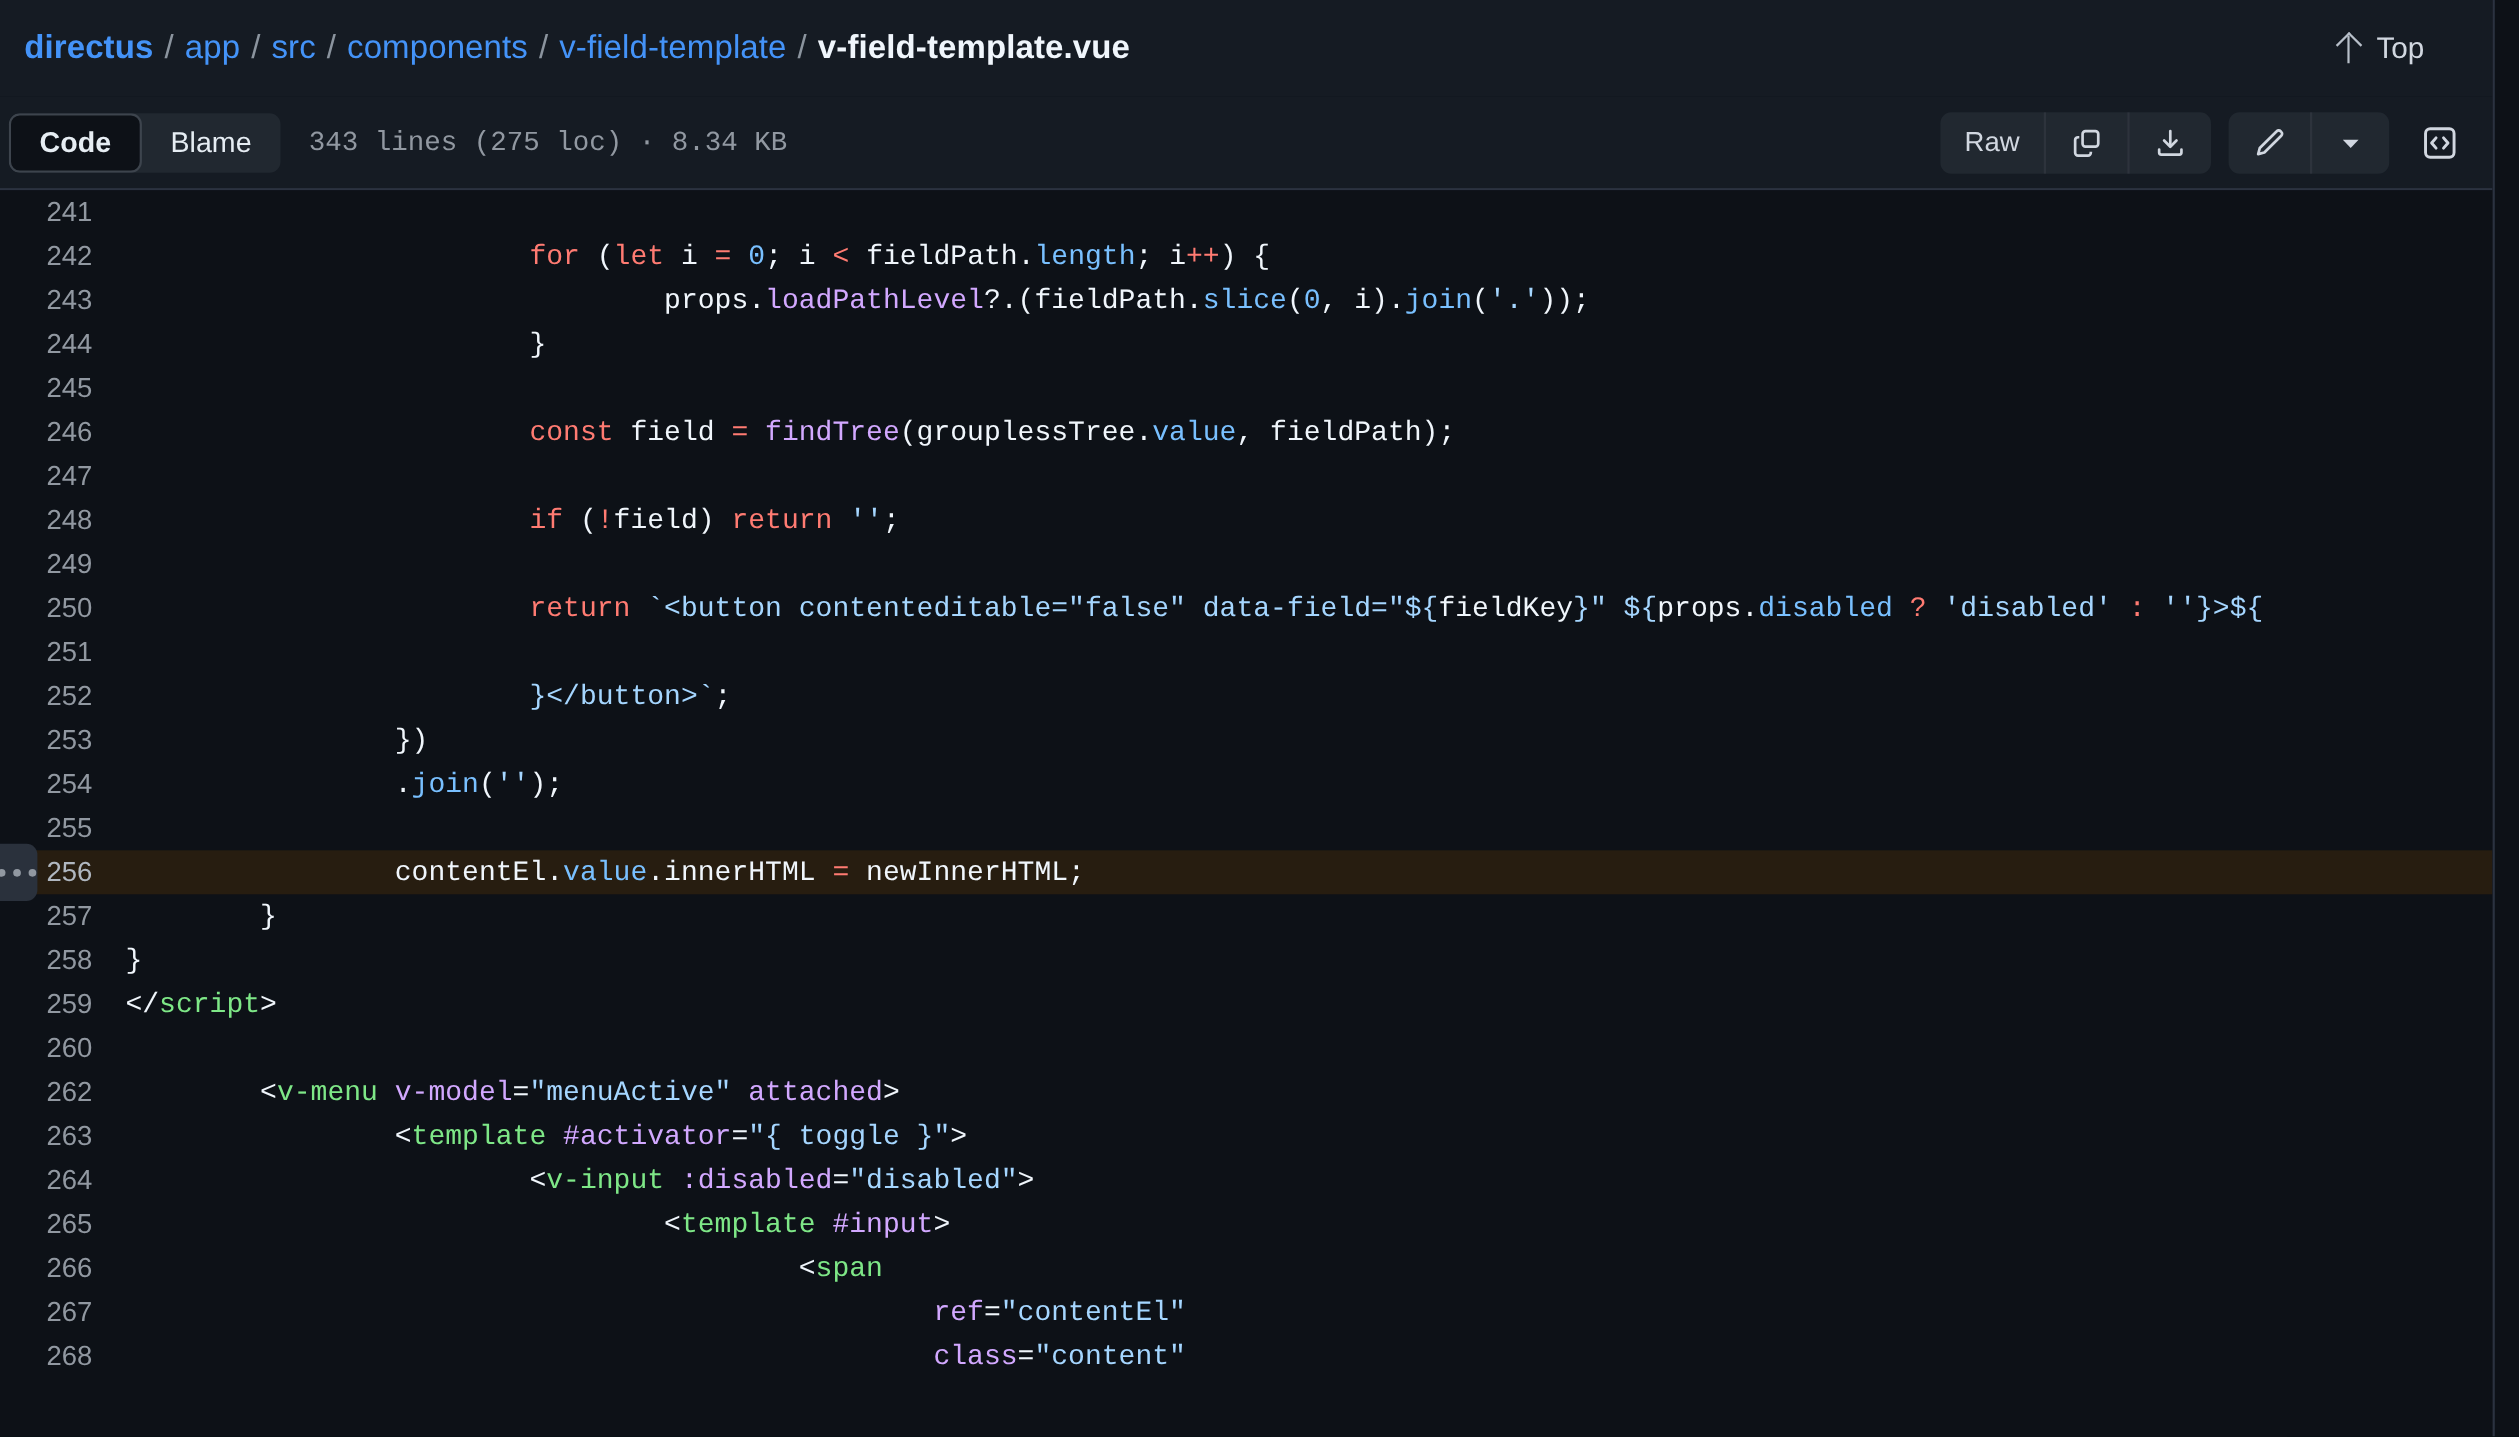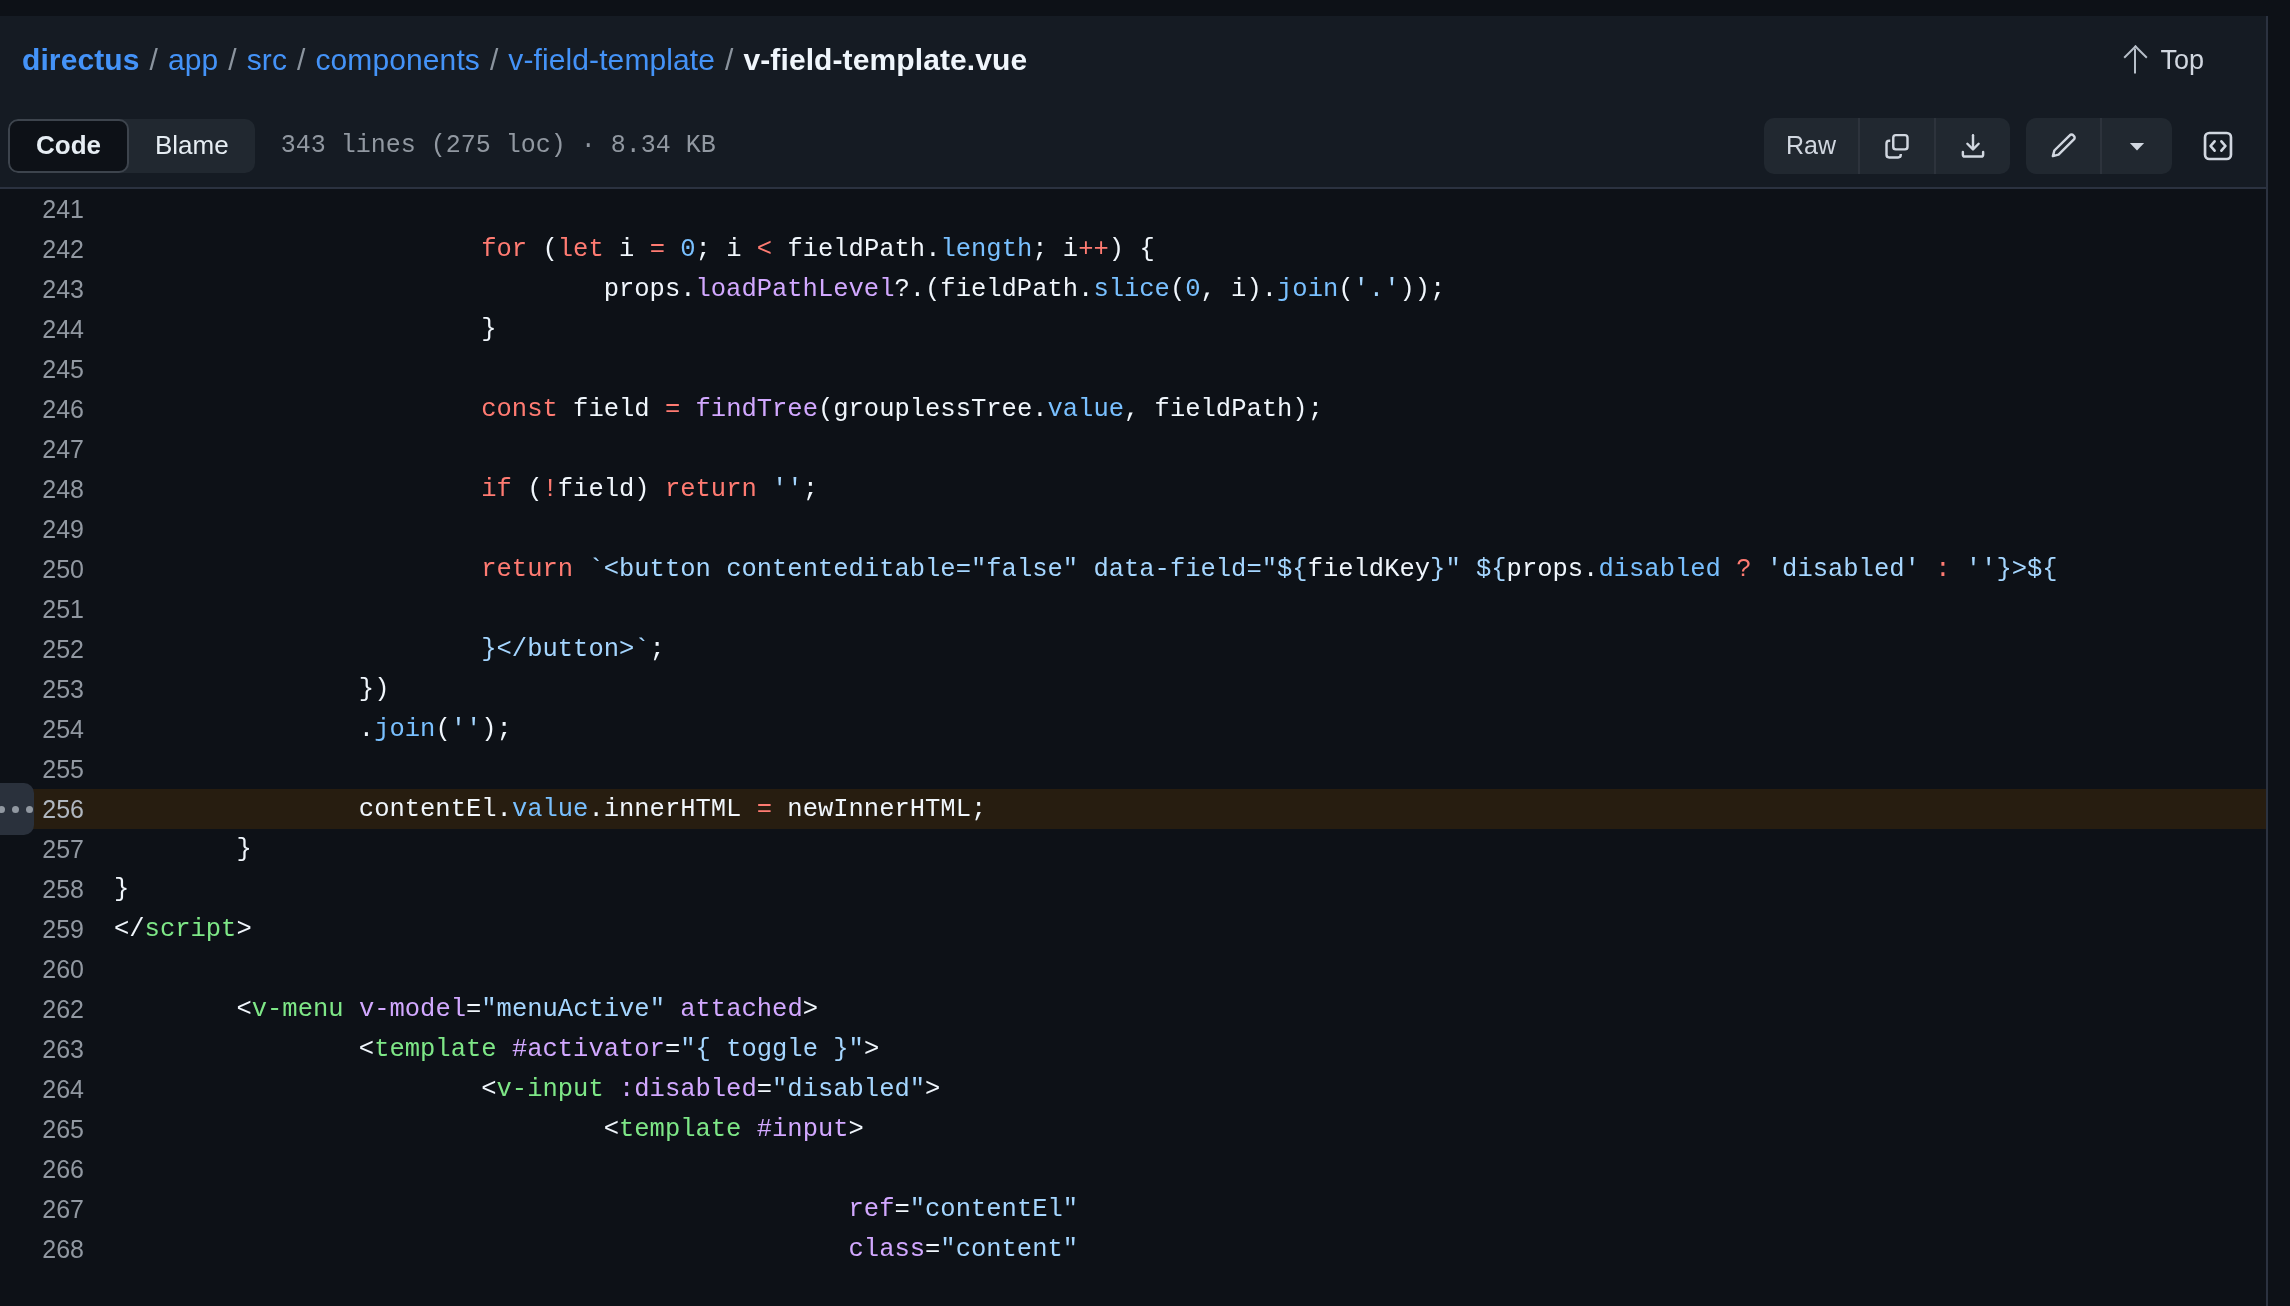--- a/index.html
+++ b/index.html
@@ -37,21 +37,20 @@
 
   
   .header {
     position: relative;
     height: 88px;
     background: #151b23;
     display: flex;
     align-items: center;
     padding: 0 0 0 22px;
     width: 2266px;
-    margin-top: 16px;
   }
 
   .breadcrumb {
     display: flex;
     align-items: baseline;
     font-size: 30px;
     letter-spacing: 0.1px;
     white-space: nowrap;
   }
   .crumb-link {
@@ -385,19 +384,19 @@
       <div class="code-row"><div class="ln">255</div><div class="cl"></div></div>
       <div class="code-row hl"><button class="kebab"><i></i><i></i><i></i></button><div class="ln">256</div><div class="cl"><span class="p">                contentEl.</span><span class="n">value</span><span class="p">.innerHTML </span><span class="k">=</span><span class="p"> newInnerHTML;</span></div></div>
       <div class="code-row"><div class="ln">257</div><div class="cl"><span class="p">        }</span></div></div>
       <div class="code-row"><div class="ln">258</div><div class="cl"><span class="p">}</span></div></div>
       <div class="code-row"><div class="ln">259</div><div class="cl"><span class="p">&lt;/</span><span class="t">script</span><span class="p">&gt;</span></div></div>
       <div class="code-row"><div class="ln">260</div><div class="cl"></div></div>
       <div class="code-row"><div class="ln">262</div><div class="cl"><span class="p">        &lt;</span><span class="t">v-menu</span><span class="p"> </span><span class="a">v-model</span><span class="p">=</span><span class="s">"menuActive"</span><span class="p"> </span><span class="a">attached</span><span class="p">&gt;</span></div></div>
       <div class="code-row"><div class="ln">263</div><div class="cl"><span class="p">                &lt;</span><span class="t">template</span><span class="p"> </span><span class="a">#activator</span><span class="p">=</span><span class="s">"{ toggle }"</span><span class="p">&gt;</span></div></div>
       <div class="code-row"><div class="ln">264</div><div class="cl"><span class="p">                        &lt;</span><span class="t">v-input</span><span class="p"> </span><span class="a">:disabled</span><span class="p">=</span><span class="s">"disabled"</span><span class="p">&gt;</span></div></div>
       <div class="code-row"><div class="ln">265</div><div class="cl"><span class="p">                                &lt;</span><span class="t">template</span><span class="p"> </span><span class="a">#input</span><span class="p">&gt;</span></div></div>
-      <div class="code-row"><div class="ln">266</div></div>
+      <div class="code-row"><div class="ln">266</div><div class="cl"><span class="p">                                        &lt;</span><span class="t">span</span></div></div>
       <div class="code-row"><div class="ln">267</div><div class="cl"><span class="p">                                                </span><span class="a">ref</span><span class="p">=</span><span class="s">"contentEl"</span></div></div>
       <div class="code-row"><div class="ln">268</div><div class="cl"><span class="p">                                                </span><span class="a">class</span><span class="p">=</span><span class="s">"content"</span></div></div>
     </div>
 
   <div class="right-strip"></div>
 </div>
 
 </body></html>

